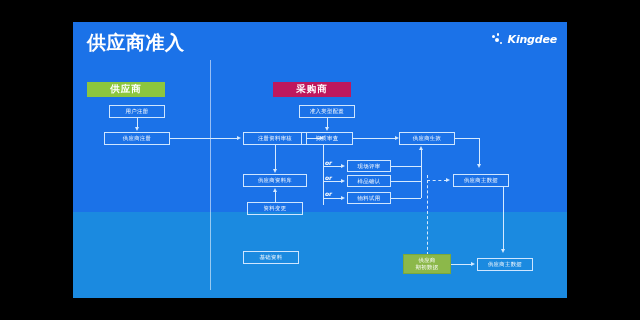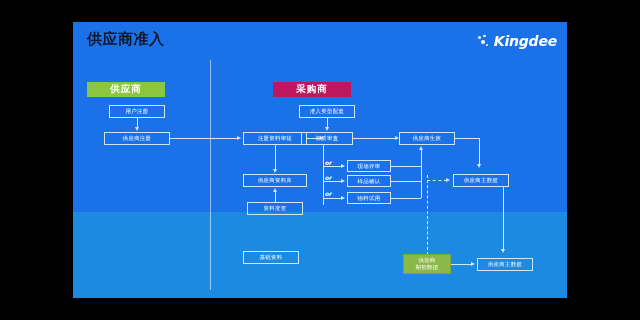--- a/index.html
+++ b/index.html
@@ -29,22 +29,22 @@
     top: 190px;
     width: 494px;
     height: 86px;
     background: #1b8ae0;
   }
   
   #title {
     position: absolute;
     left: 14px;
     top: 8px;
-    color: #0f172a;
-    font-size: 15px;
+    color: #ffffff;
+    font-size: 19px;
     font-weight: bold;
     letter-spacing: 0.5px;
     white-space: nowrap;
   }
   
   #logo {
     position: absolute;
     right: 10px;
     top: 11px;
     display: flex;
@@ -61,21 +61,21 @@
     background: #ffffff;
     border-radius: 50%;
     display: block;
   }
   #logo .d1 { width: 3.2px; height: 3.2px; left: 0px;   top: 1.5px; }
   #logo .d2 { width: 2.6px; height: 2.6px; left: 5.2px; top: 0px; }
   #logo .d3 { width: 4.2px; height: 4.2px; left: 3.0px; top: 5.0px; }
   #logo .d4 { width: 2.0px; height: 2.0px; left: 8.4px; top: 9.0px; }
   #logo .wordmark {
     color: #ffffff;
-    font-size: 14px;
+    font-size: 11px;
     font-weight: bold;
     font-style: italic;
     letter-spacing: -0.2px;
   }
   
   #lane-divider {
     position: absolute;
     left: 137px;
     top: 38px;
     width: 1px;

